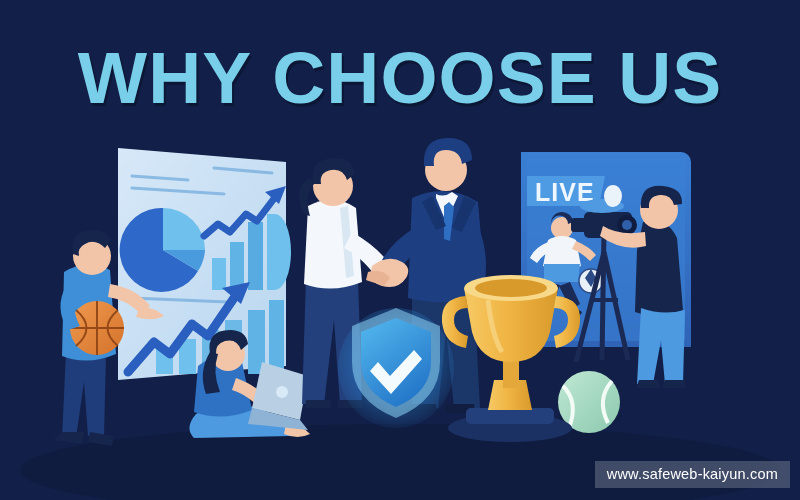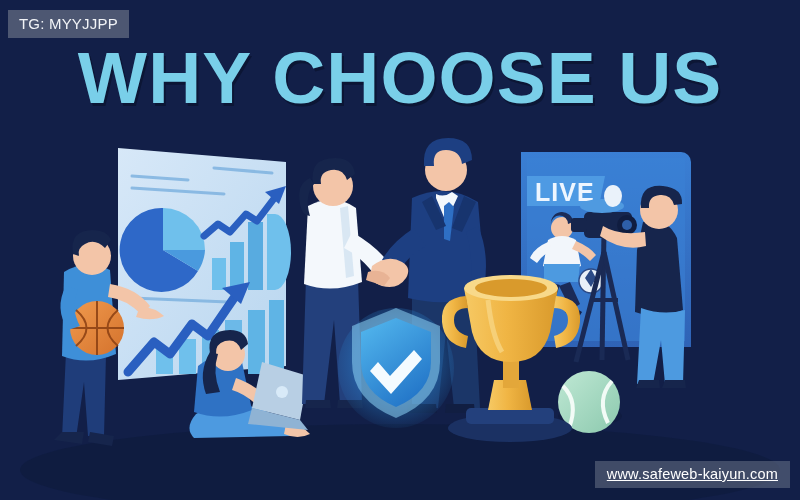--- a/index.html
+++ b/index.html
@@ -26,21 +26,20 @@
     z-index:60;
   }
   .wm-badge {
     position:absolute; right:10px; bottom:12px;
     padding:5px 12px 6px 12px;
     background:rgba(125,133,150,0.45);
     color:#ffffff;
     font-size:14.5px; letter-spacing:.2px;
     white-space:nowrap;
     z-index:60;
-    text-decoration:underline;
   }
   
   .title {
     position:absolute; left:0; right:0; top:42px;
     text-align:center;
     color:#79cfe9;
     font-size:72px;
     font-weight:bold;
     letter-spacing:1px;
     line-height:1;
@@ -315,16 +314,15 @@
         <path d="M466 296 q-26 2 -24 26 q2 22 24 26 l2 -12 q-14 -4 -14 -16 q0 -12 14 -12 z" fill="url(#gGold)"></path>
         <path d="M556 296 q26 2 24 26 q-2 22 -24 26 l-2 -12 q14 -4 14 -16 q0 -12 -14 -12 z" fill="url(#gGold)"></path>
         <path d="M488 300 q4 36 14 52" stroke="#f8d98a" stroke-width="5" fill="none" opacity="0.7"></path>
       </g>
 
     </svg>
   </div>
 
   <div class="title">WHY CHOOSE US</div>
 
-  <div class="tg-badge">TG: MYYJJPP</div>
   <div class="wm-badge">www.safeweb-kaiyun.com</div>
 
 </div>
 
 </body></html>

